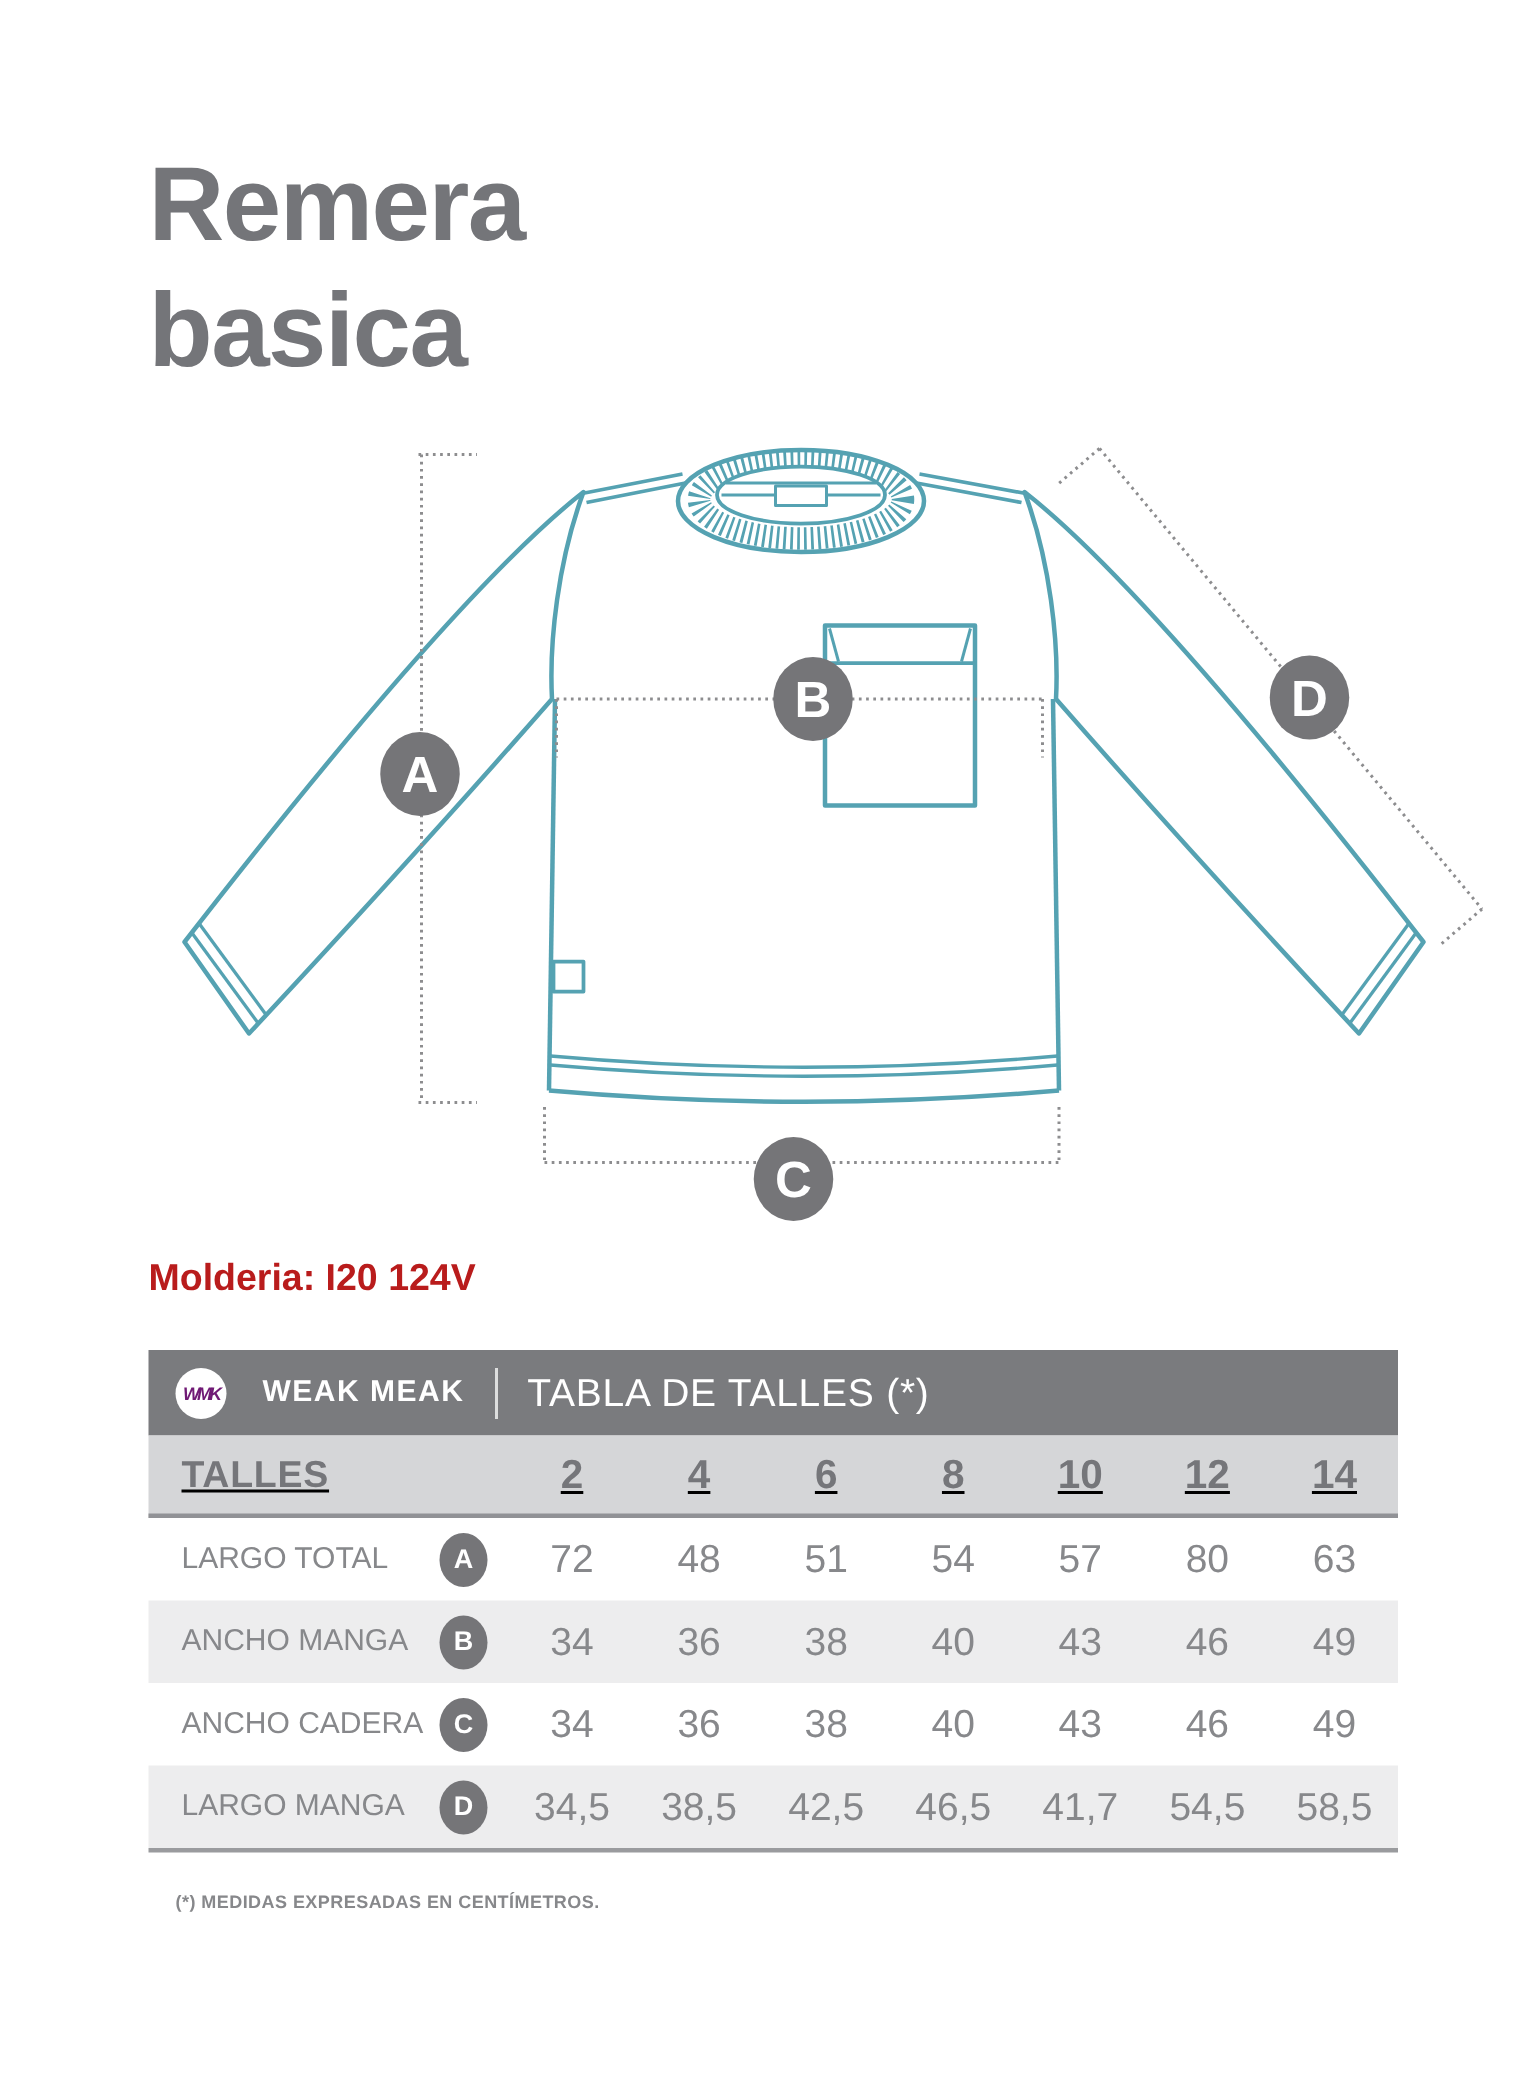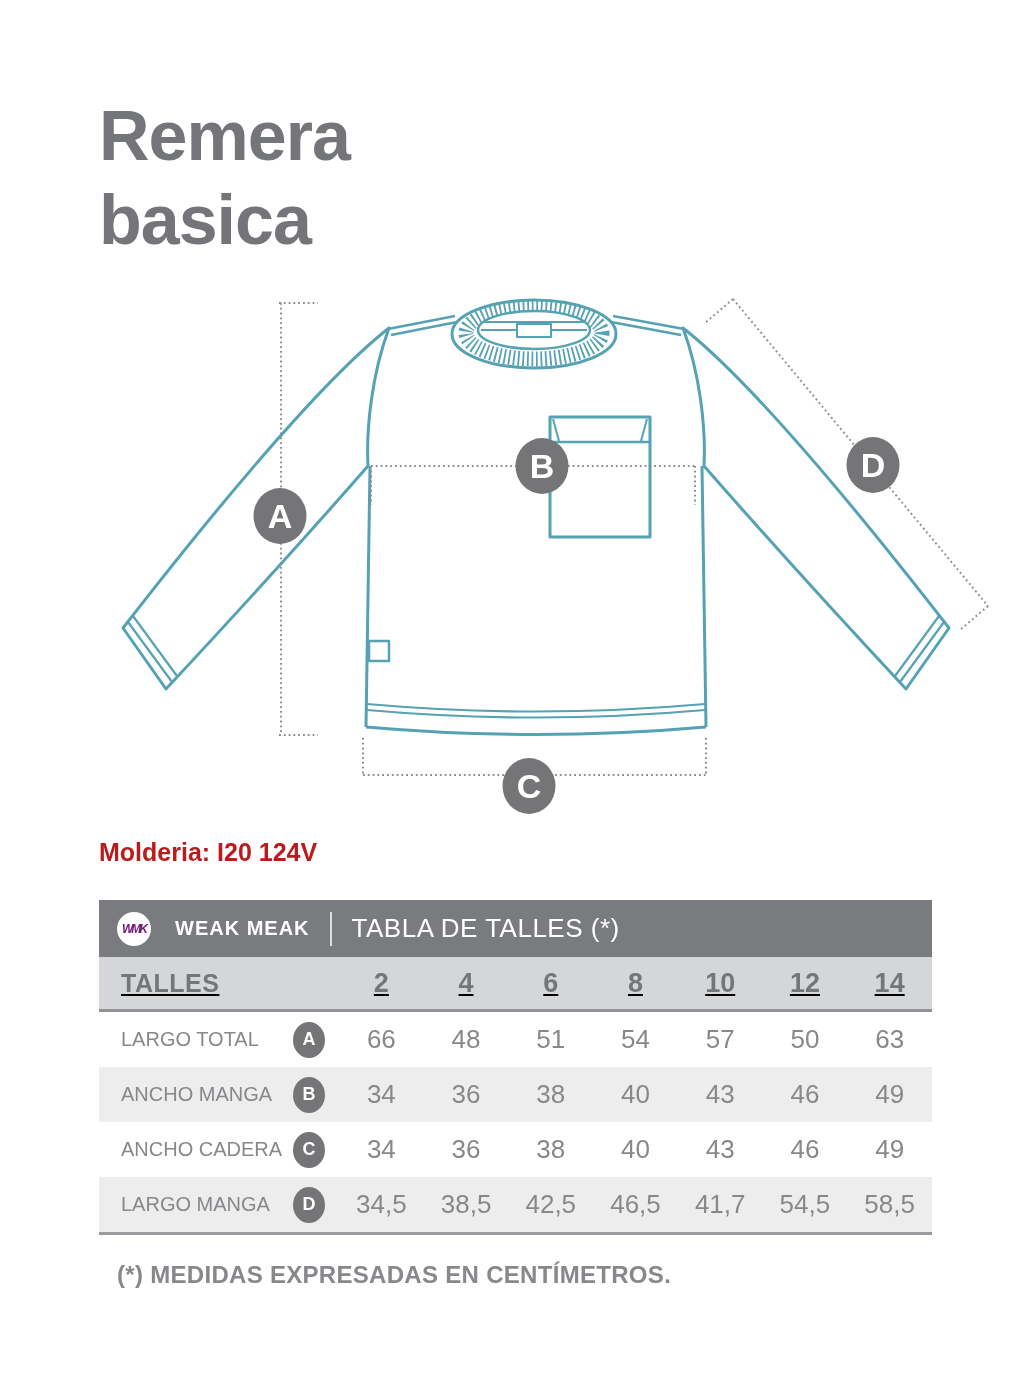--- a/index.html
+++ b/index.html
@@ -33,21 +33,21 @@
   .size-head{font-size:27px;font-weight:bold;color:#75767a;text-align:center;}
   .data-row{height:55px;background:#fff;}
   .data-row.alt{background:#ededee;}
   .label-cell{display:flex;align-items:center;justify-content:space-between;
               padding-left:22px;padding-right:14px;box-sizing:border-box;}
   .row-label{font-size:20px;color:#87888b;white-space:nowrap;}
   .badge{width:32px;height:36px;border-radius:50%;background:#757578;color:#fff;
          font-size:18px;font-weight:bold;display:flex;align-items:center;justify-content:center;flex:0 0 auto;}
   .cell.value{font-size:26px;color:#87888b;text-align:center;}
 
-  .footnote{position:absolute;left:117px;top:1261px;font-size:24px;font-weight:bold;color:#87888b;letter-spacing:.3px;}
+  .footnote{position:absolute;left:117px;top:1261px;font-size:12px;font-weight:bold;color:#87888b;letter-spacing:.3px;}
 </style>
 </head>
 <body>
 
 <div class="page">
 
   <h1 class="title">
     <span>Remera</span>
     <span>basica</span>
   </h1>
@@ -172,26 +172,26 @@
         <div class="cell size-head">14</div>
       </div>
 
     <div>
 
     <div class="trow data-row">
           <div class="cell label-cell">
             <div class="row-label">LARGO TOTAL</div>
             <div class="badge">A</div>
           </div>
-          <div class="cell value">66</div>
+          <div class="cell value">72</div>
           <div class="cell value">48</div>
           <div class="cell value">51</div>
           <div class="cell value">54</div>
           <div class="cell value">57</div>
-          <div class="cell value">50</div>
+          <div class="cell value">80</div>
           <div class="cell value">63</div>
         </div>
         <div class="trow data-row alt">
           <div class="cell label-cell">
             <div class="row-label">ANCHO MANGA</div>
             <div class="badge">B</div>
           </div>
           <div class="cell value">34</div>
           <div class="cell value">36</div>
           <div class="cell value">38</div>

